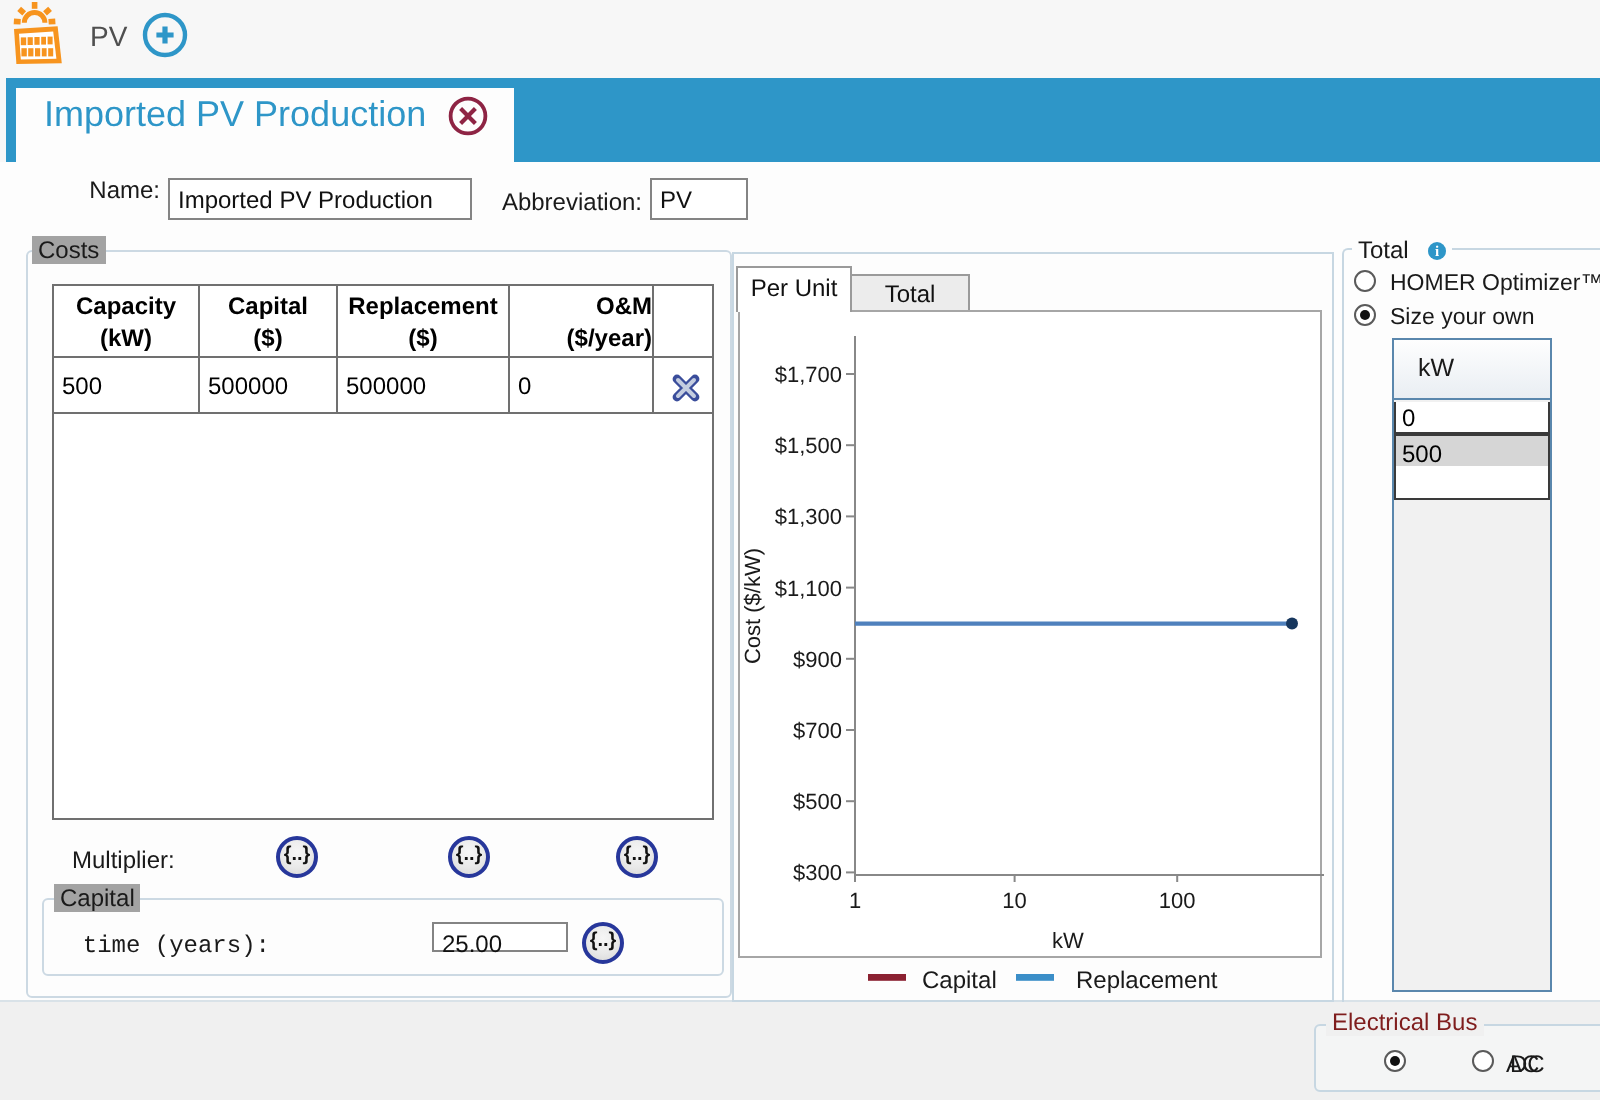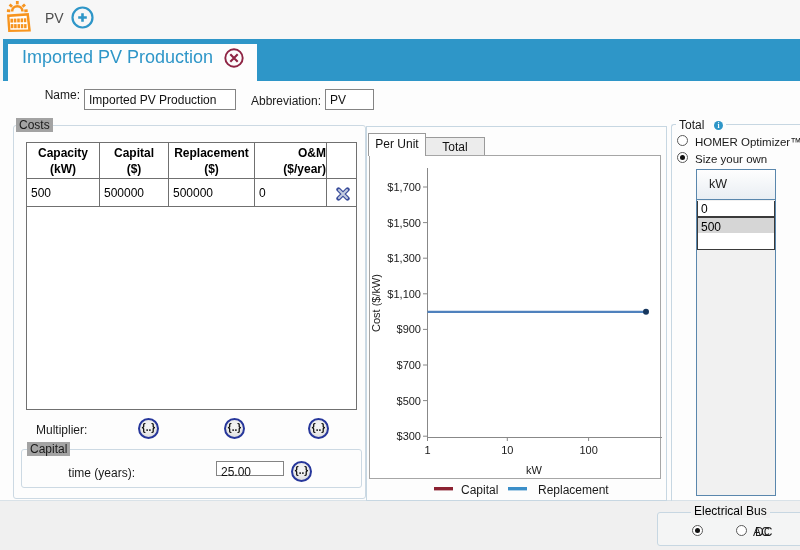--- a/index.html
+++ b/index.html
@@ -98,21 +98,21 @@
 
 </div>
 
 <div class="abs lbl" style="left:26px;top:423px;margin-left:10px;">Multiplier:</div>
 <div class="abs dotbtn" style="left:138px;top:418px;">{..}</div>
 <div class="abs dotbtn" style="left:224px;top:418px;">{..}</div>
 <div class="abs dotbtn" style="left:308px;top:418px;">{..}</div>
 
 <div class="abs fieldset" style="left:21px;top:449px;width:341px;height:39px;"></div>
 <div class="abs fieldlbl" style="left:27px;top:442px;">Capital</div>
-<div class="abs lbl" style="left:0;top:466px;width:135px;text-align:right;">time (years):</div>
+<div class="abs lbl" style="left:0;top:466px;width:135px;text-align:right;font-family:Liberation Mono, monospace;">time (years):</div>
 <div class="abs inp" style="left:216px;top:461px;width:68px;height:15px;">25.00</div>
 <div class="abs dotbtn" style="left:291px;top:461px;">{..}</div>
 
 <div class="abs" style="left:366px;top:126px;width:301px;height:375px;border:1px solid #c7d7e2;background:#fdfdfd;"></div>
 
 <div class="abs" style="left:425px;top:137px;width:60px;height:19px;background:#ececec;border:1px solid #9a9a9a;font-size:12px;text-align:center;padding-top:2px;color:#111;">Total Costs</div>
 <div class="abs" style="left:369px;top:155px;width:292px;height:324px;background:#fff;border:1px solid #a6a6a6;"></div>
 <div class="abs" style="left:368px;top:133px;width:58px;height:23px;background:#fff;border:1px solid #9a9a9a;border-bottom:none;font-size:12px;text-align:center;padding-top:3px;color:#111;">Per Unit</div>
 
 <svg class="abs" style="left:366px;top:126px;" width="301" height="375" viewBox="0 0 301 375">
@@ -171,17 +171,17 @@
 <div class="abs lbl" style="left:695px;top:153px;font-size:11.5px;">Size your own</div>
 
 <div class="abs" style="left:696px;top:169px;width:80px;height:327px;border:1px solid #5a87ad;background:#f1f1f1;">
   <div class="abs" style="left:0;top:0;width:78px;height:30px;background:linear-gradient(#fefefe,#e9eef3);border-bottom:1px solid #5a87ad;font-size:12.5px;color:#1a1a1a;padding:7px 0 0 12px;">kW</div>
   <div class="abs" style="left:0;top:31px;width:77.5px;height:16px;background:#fff;border:1px solid #3a3a3a;border-top:none;font-size:12px;padding:1px 0 0 3px;">0</div>
   <div class="abs" style="left:0;top:47px;width:77.5px;height:17px;background:#d6d6d6;border:1px solid #3a3a3a;font-size:12px;padding:2px 0 0 3px;">500</div>
   <div class="abs" style="left:0;top:63px;width:77.5px;height:17px;background:#fff;border:1px solid #3a3a3a;border-top:none;"></div>
 </div>
 
 <div class="abs" style="left:657px;top:512px;width:150px;height:34px;border:1px solid #c7d7e2;border-radius:3px;background:#f4f5f5;"></div>
-<div class="abs" style="left:663px;top:504px;background:#f0f0f0;padding:0 3px;font-size:12px;color:#000000;margin-left:28px;">Electrical Bus</div>
+<div class="abs" style="left:663px;top:504px;background:#f0f0f0;padding:0 3px;font-size:12px;color:#7f1d1d;">Electrical Bus</div>
 <div class="abs radio sel" style="left:692px;top:525px;"></div>
 <div class="abs lbl" style="left:709px;top:525px;font-size:12px;margin-left:44px;">AC</div>
 <div class="abs radio" style="left:736px;top:525px;"></div>
 <div class="abs lbl" style="left:755px;top:525px;font-size:12px;">DC</div>
 
 </body></html>

